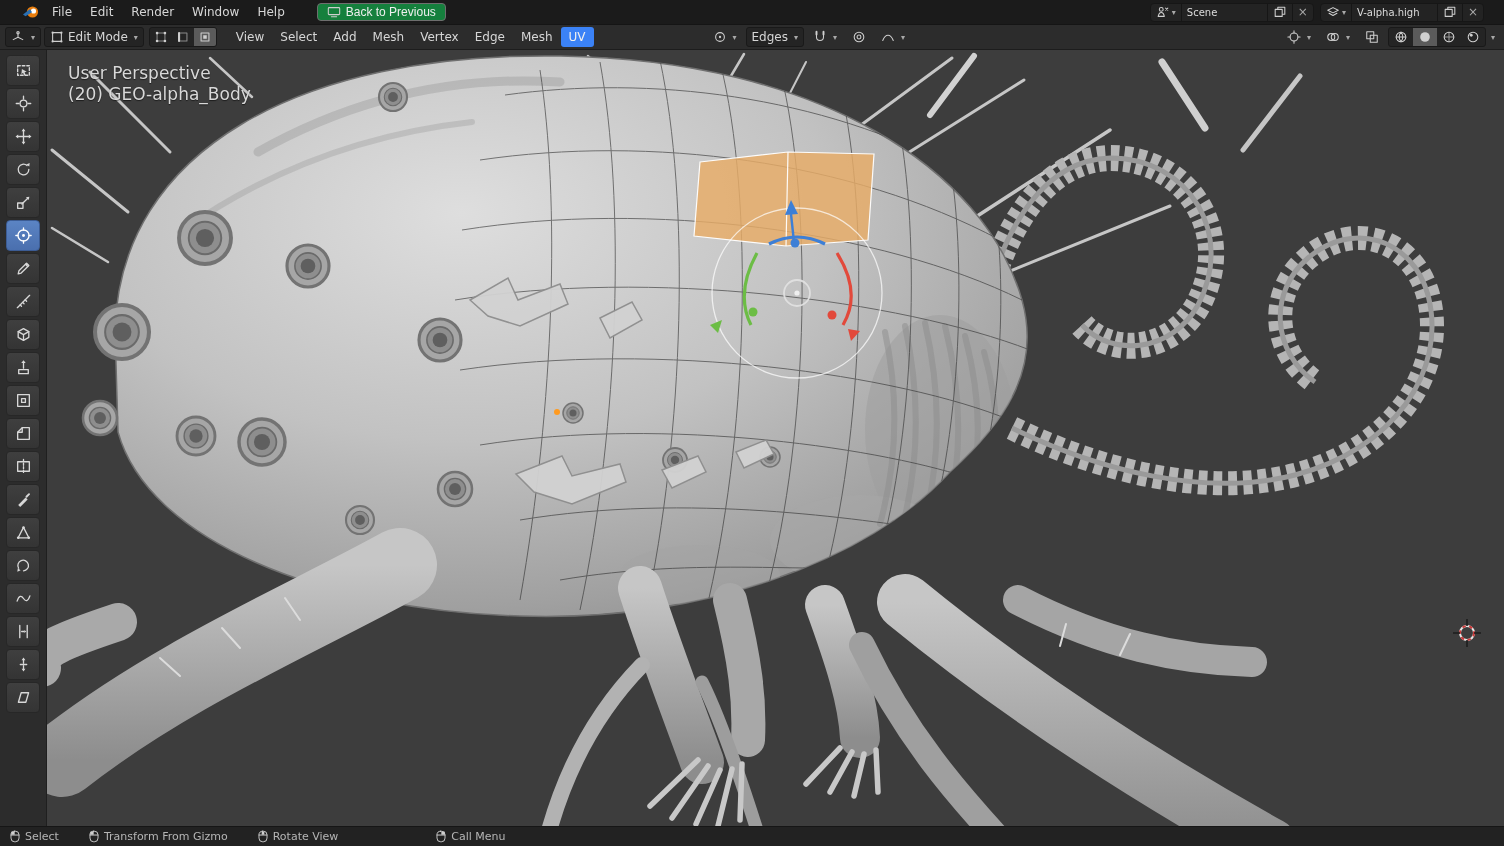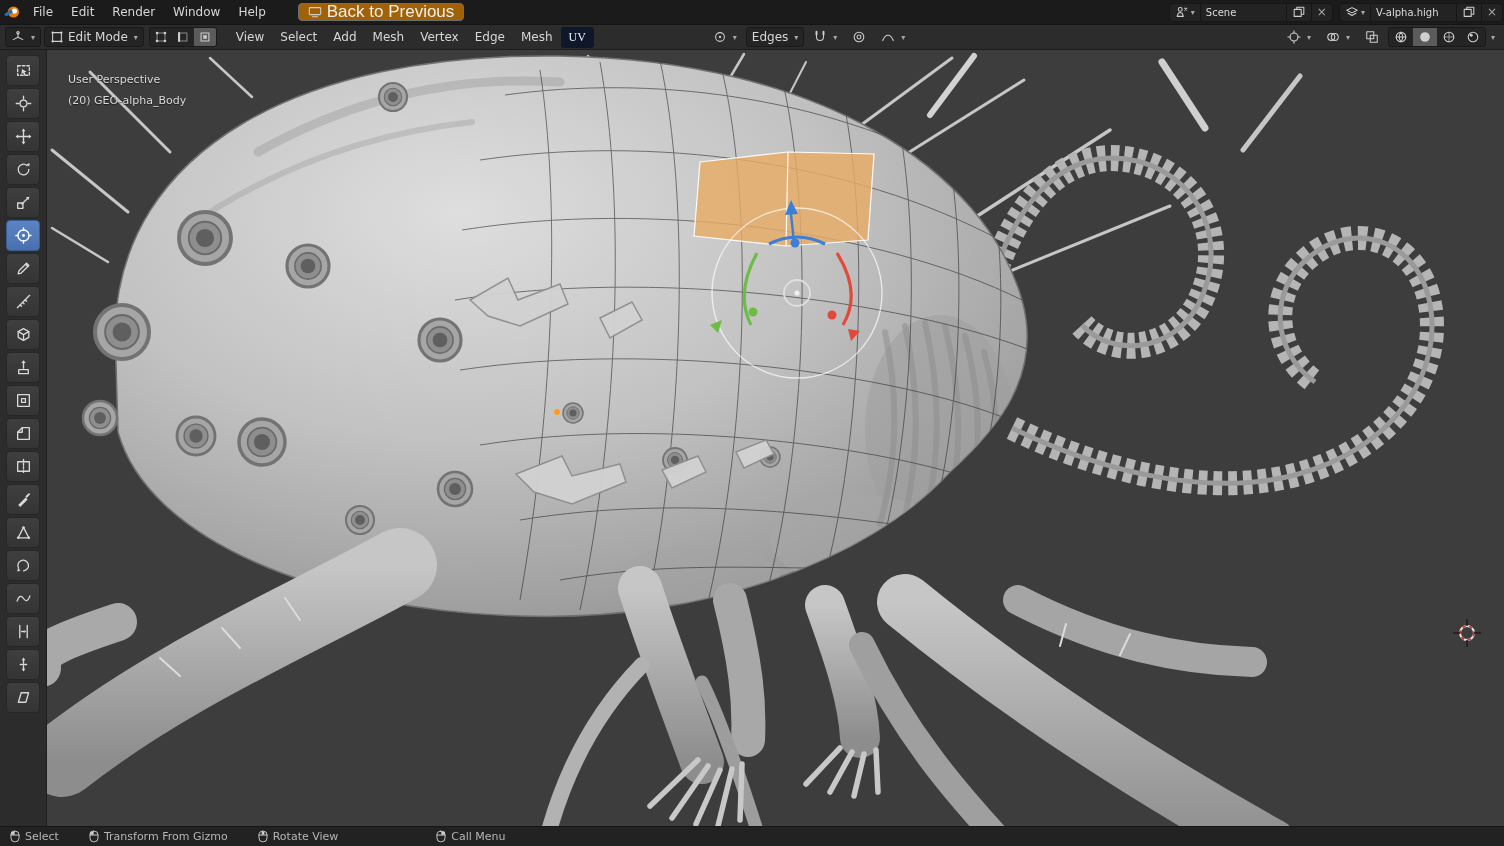--- a/index.html
+++ b/index.html
@@ -1,60 +1,60 @@
 <!DOCTYPE html>
 <html><head>
 <meta charset="utf-8">
 <style>
   * { box-sizing: border-box; margin: 0; padding: 0; }
   html,body { width:1504px; height:846px; overflow:hidden; }
   body { background:#3d3d3d; font-family:"DejaVu Sans","Liberation Sans",sans-serif; font-size:12px; color:#d6d6d6; }
 
   
-  .topbar { height:24px; background:#1b1b1b; display:flex; align-items:center; padding:0 1px; gap:2px; }
+  .topbar { height:24px; background:#1b1b1b; display:flex; align-items:center; padding:0 20px; gap:2px; }
   .logo { width:22px; height:18px; display:flex; align-items:center; justify-content:center; }
   .menu-item { padding:2px 8px; border-radius:3px; color:#d6d6d6; cursor:default; }
-  .back-btn { margin-left:22px; background:#a16207; border:1px solid #6e6e6e; border-radius:4px; height:18px; display:flex; align-items:center; gap:5px; padding:0 9px; color:#efefef; font-size:17px; }
+  .back-btn { margin-left:22px; background:#15803d; border:1px solid #6e6e6e; border-radius:4px; height:18px; display:flex; align-items:center; gap:5px; padding:0 9px; color:#efefef; font-size:12px; }
   .topbar-right { margin-left:auto; display:flex; gap:6px; align-items:center; }
   .id-block { display:flex; align-items:center; background:#232323; border:1px solid #161616; border-radius:4px; height:19px; overflow:hidden; }
   .id-seg { display:flex; align-items:center; padding:0 5px; height:100%; }
   .id-seg + .id-seg { border-left:1px solid #161616; }
   .id-text { min-width:86px; font-size:10px; color:#dcdcdc; }
   .chev { font-size:8px; color:#a8a8a8; margin-left:2px; }
   .xbtn { color:#a8a8a8; font-size:12px; }
 
   
   .vheader { height:26px; background:#2c2c2c; border-top:1px solid #151515; border-bottom:1px solid #1d1d1d; display:flex; align-items:center; padding:0 5px; gap:3px; }
   .hbtn { display:flex; align-items:center; gap:4px; background:#242424; border:1px solid #191919; border-radius:3px; height:20px; padding:0 5px; }
   .hbtn.flat { background:transparent; border-color:transparent; }
   .selmode { display:flex; background:#242424; border:1px solid #191919; border-radius:3px; height:20px; overflow:hidden; margin-left:2px;}
   .selmode .sm { width:22px; display:flex; align-items:center; justify-content:center; }
   .selmode .sm.active { background:#5b5b5b; }
   .hmenus { display:flex; margin-left:8px;justify-content:space-between; }
   .hmenu { padding:3px 8px; border-radius:3px; }
-  .hmenu.hl { background:#0f172a; color:#f0f0f0;font-family:Liberation Serif, serif; }
+  .hmenu.hl { background:#3b82f6; color:#f0f0f0; }
   .hcenter { display:flex; align-items:center; gap:3px; margin-left:110px; }
   .hright { margin-left:auto; display:flex; align-items:center; gap:3px; padding-right:4px; }
   .shade-group { display:flex; background:#242424; border:1px solid #191919; border-radius:3px; height:20px; overflow:hidden; }
   .shade-group .sm { width:24px; display:flex; align-items:center; justify-content:center; }
   .shade-group .sm.active { background:#5b5b5b; }
 
   .micon { width:14px; height:14px; fill:none; stroke:currentColor; stroke-width:1.2; stroke-linecap:round; stroke-linejoin:round; color:#cfcfcf; }
 
   
   .main { display:flex; height:776px; }
   .toolbar { width:47px; background:#2c2c2c; border-right:1px solid #1f1f1f; display:flex; flex-direction:column; align-items:center; padding-top:5px; gap:2px; }
   .tool-btn { width:34px; height:31px; border-radius:4px; background:linear-gradient(#3f3f3f,#343434); border:1px solid #272727; display:flex; align-items:center; justify-content:center; }
   .tool-btn.active { background:linear-gradient(#5b84c4,#4a6fae); border-color:#3c5c94; }
   .tool-btn svg { width:17px; height:17px; fill:none; stroke:currentColor; stroke-width:1.25; stroke-linecap:round; stroke-linejoin:round; color:#d8d8d8; }
   .tool-btn.active svg { color:#ffffff; }
 
   .viewport { position:relative; flex:1; background:#3d3d3d; }
   .scene-svg { position:absolute; left:0; top:0; }
-  .vp-text { position:absolute; left:21px; top:19px; font-size:11px; line-height:21px; color:#d9d9d9; text-shadow:0 1px 1px rgba(0,0,0,.55); pointer-events:none; }
+  .vp-text { position:absolute; left:21px; top:13px; font-size:17px; line-height:21px; color:#d9d9d9; text-shadow:0 1px 1px rgba(0,0,0,.55); pointer-events:none; }
 
   
   .statusbar { height:20px; background:#222222; border-top:1px solid #161616; display:flex; align-items:center; padding:0 10px; font-size:11px; color:#b5b5b5; }
   .hint { display:flex; align-items:center; gap:5px; margin-right:30px; }
   .hint.pushed { margin-left:68px; }
   .sb-right { margin-left:auto; color:#c0c0c0; white-space:nowrap; }
 
   .hidden-defs { position:absolute; width:0; height:0; overflow:hidden; }
 </style>
 </head>

